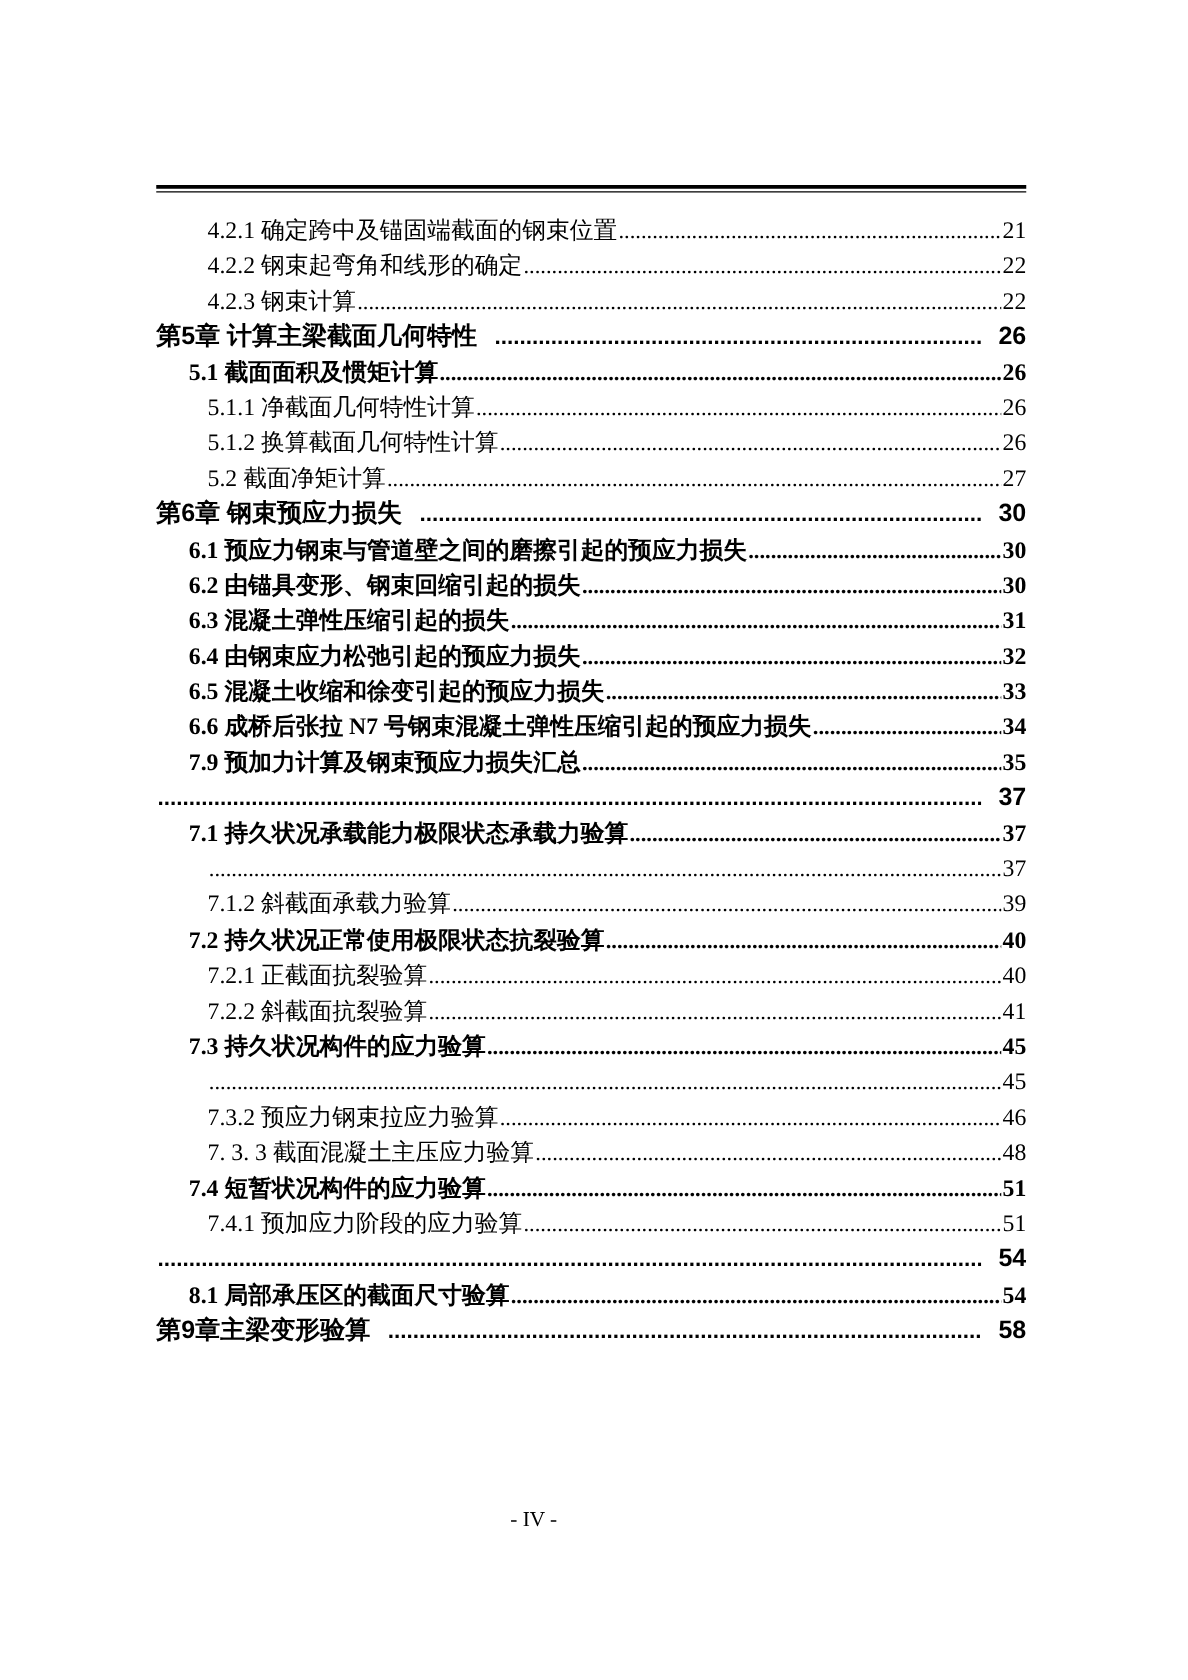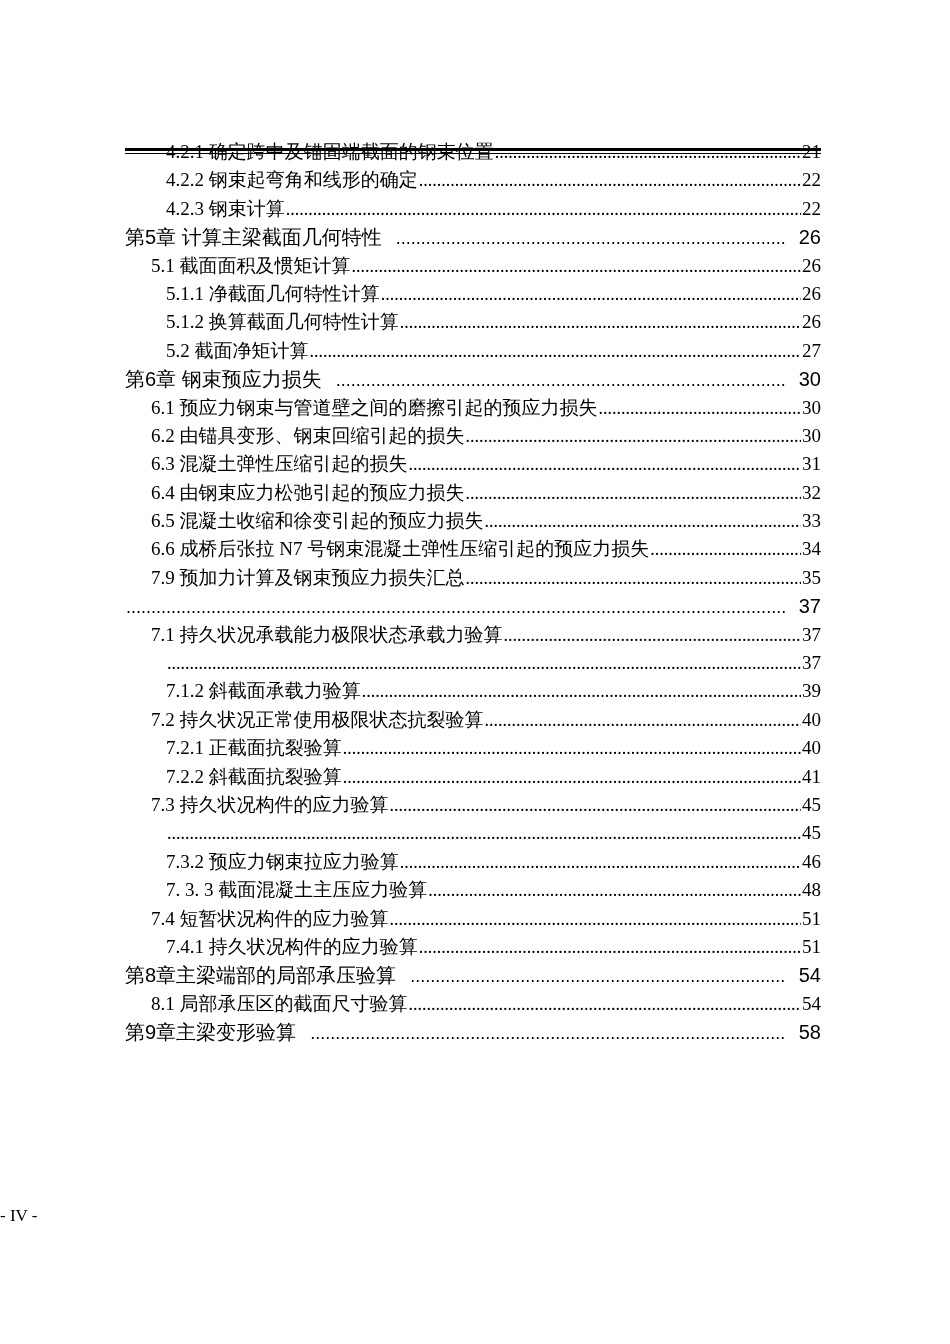--- a/index.html
+++ b/index.html
@@ -21,36 +21,36 @@
     left: 125px;
     top: 148px;
     width: 696px;
     height: 2px;
     border-top: 3px solid #000000;
     border-bottom: 1px solid #000000;
   }
   .toc {
     position: absolute;
     left: 125px;
-    top: 138px;
+    top: 170px;
     width: 696px;
   }
   .row {
     display: flex;
     align-items: baseline;
     height: 28.4px;
     line-height: 28.4px;
     font-size: 19px;
     white-space: nowrap;
   }
-  .row.lvl2 { padding-left: 26px; }
+  .row.lvl2 { padding-left: 26px; font-weight: bold; }
   .row.lvl3 { padding-left: 41px; }
   .row.chapter {
     font-family: "Liberation Sans", "DejaVu Sans", sans-serif;
-    font-weight: 400;
+    font-weight: 700;
     font-size: 20px;
     gap: 13px;
   }
   .title { white-space: nowrap; flex: 0 0 auto; }
   .leader {
     flex: 1 1 auto;
     overflow: hidden;
     white-space: nowrap;
     margin: 0 1px;
     min-width: 8px;
@@ -59,21 +59,21 @@
     content: "..........................................................................................................................................................................................................................................................................................................";
     font-size: 18px;
     letter-spacing: 0px;
   }
   .pg { flex: 0 0 auto; white-space: nowrap; }
   .footer {
     position: absolute;
     left: 0;
     top: 1206px;
     width: 854px;
-    text-align: left;
+    text-align: center;
     font-size: 17px;
     font-family: "Liberation Serif", "DejaVu Serif", serif;
   }
 </style>
 </head>
 <body>
 
 <div class="page">
   <div class="header-rule"></div>
   <div class="toc" id="toc">
@@ -208,26 +208,25 @@
         <span class="title">7. 3. 3 截面混凝土主压应力验算</span>
         <span class="leader"></span>
         <span class="pg">48</span>
       </div>
       <div class="row lvl2">
         <span class="title">7.4 短暂状况构件的应力验算</span>
         <span class="leader"></span>
         <span class="pg">51</span>
       </div>
       <div class="row lvl3">
-        <span class="title">7.4.1 持久状况构件的应力验算</span>
+        <span class="title">7.4.1 预加应力阶段的应力验算</span>
         <span class="leader"></span>
         <span class="pg">51</span>
       </div>
       <div class="row lvl1 chapter">
-        <span class="title">第8章主梁端部的局部承压验算</span>
         <span class="leader"></span>
         <span class="pg">54</span>
       </div>
       <div class="row lvl2">
         <span class="title">8.1 局部承压区的截面尺寸验算</span>
         <span class="leader"></span>
         <span class="pg">54</span>
       </div>
       <div class="row lvl1 chapter">
         <span class="title">第9章主梁变形验算</span>

